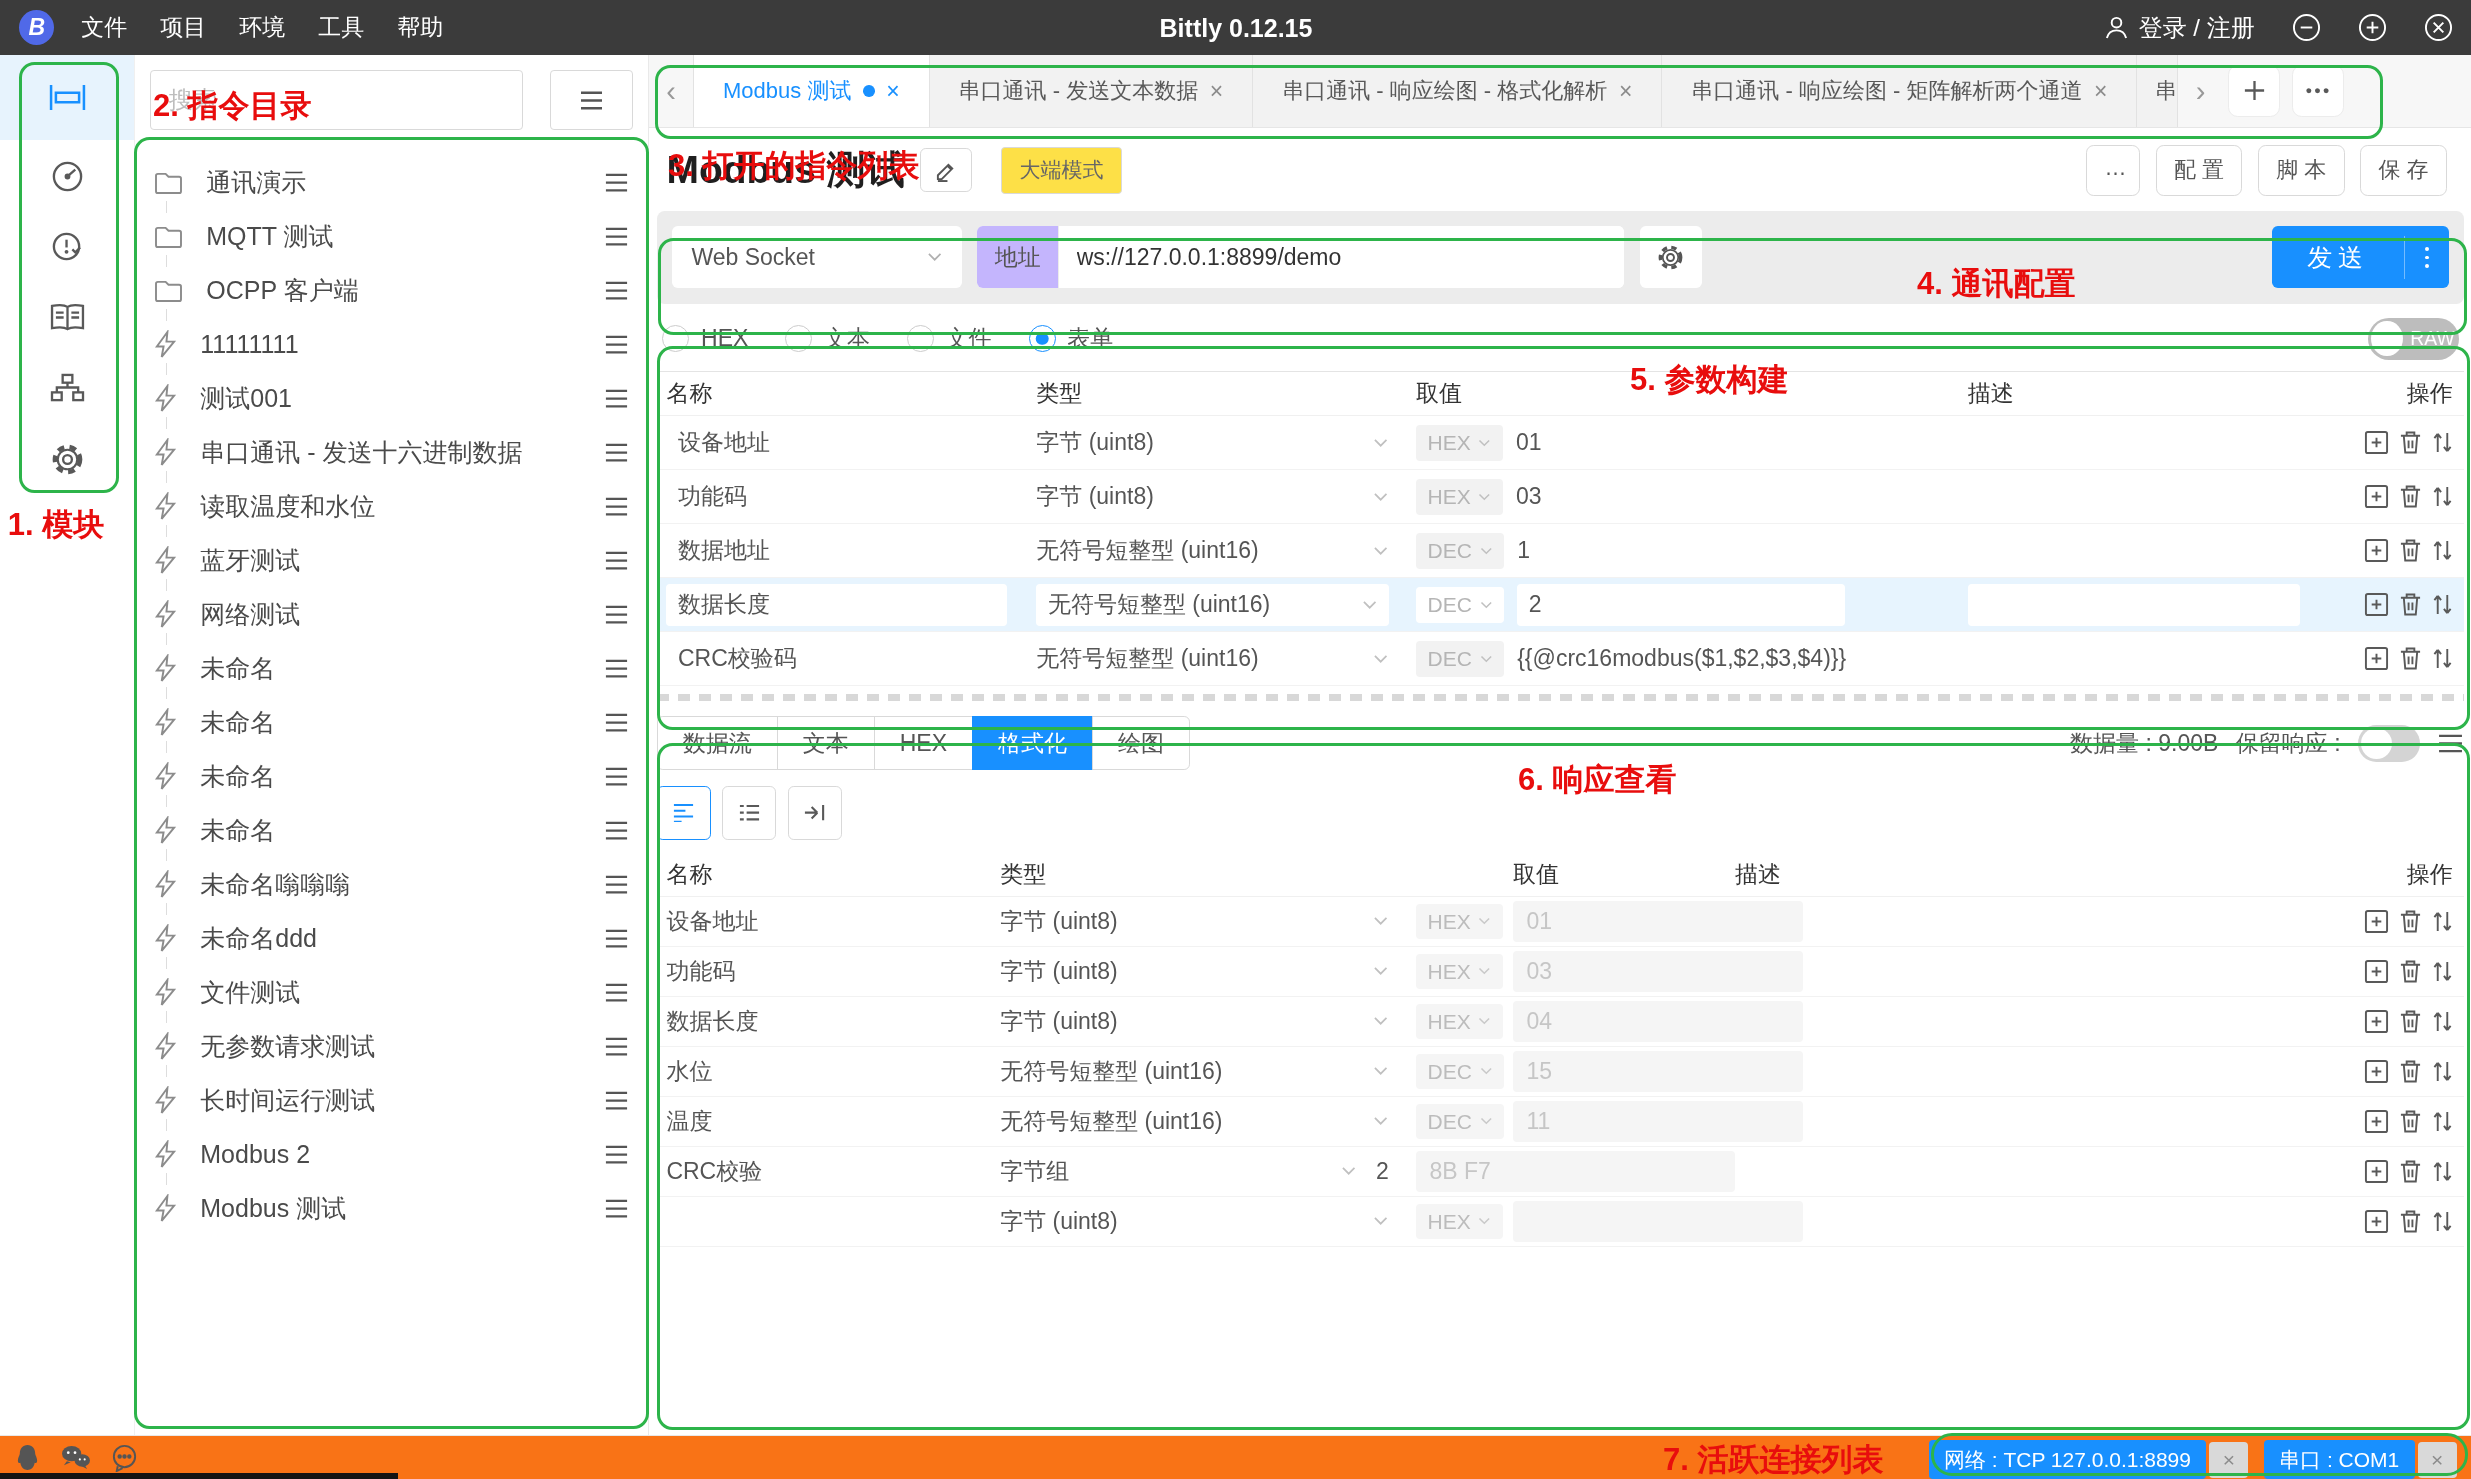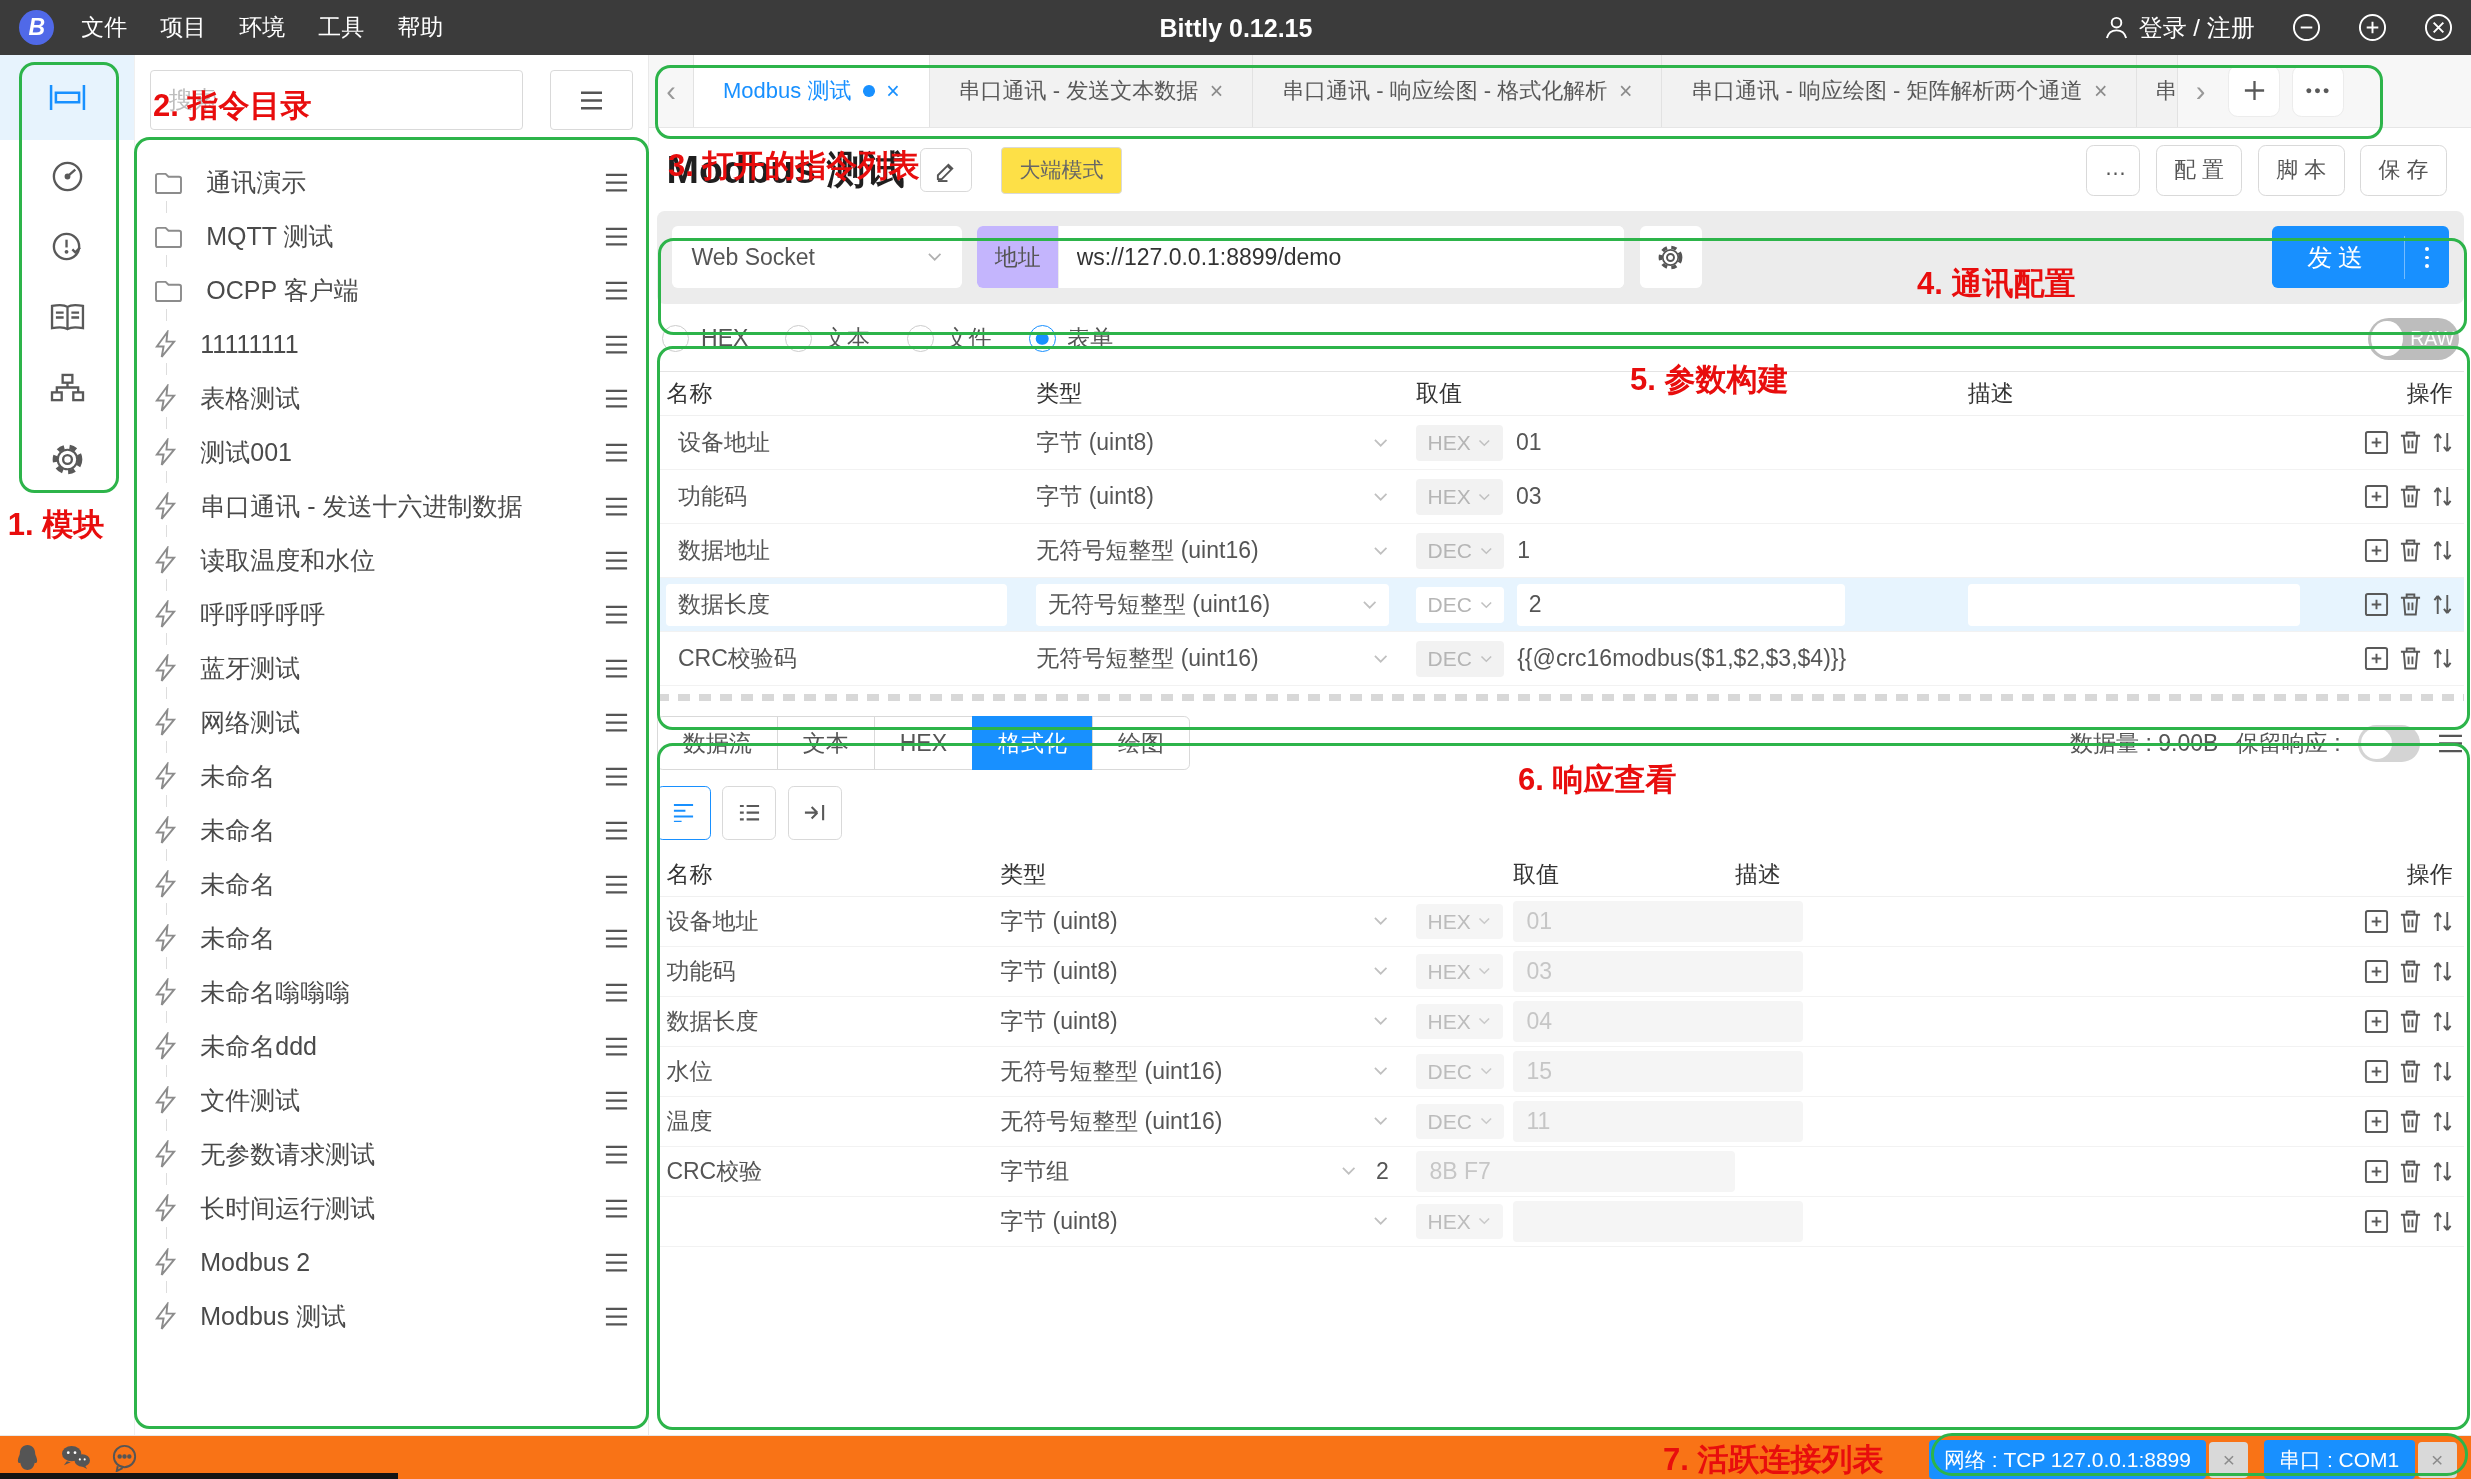--- a/index.html
+++ b/index.html
@@ -313,34 +313,20 @@
             </svg>
     </span>
   </div>
         <div class="dir-item">
 
     <span>
       <svg width="23" height="29" viewBox="0 0 24 30" fill="none" stroke="#8c8c8c" stroke-width="2">
               <path d="M14 2L3 17h7l-2 11 13-16h-8z"></path>
             </svg>
     </span>
-    <span class="lbl">表格测试</span>
-    <span class="row-menu">
-      <svg width="25" height="19.3" viewBox="0 0 26 20" stroke="#555" stroke-width="2.4">
-              <path d="M2 2h22M2 10h22M2 18h22"></path>
-            </svg>
-    </span>
-  </div>
-        <div class="dir-item">
-
-    <span>
-      <svg width="23" height="29" viewBox="0 0 24 30" fill="none" stroke="#8c8c8c" stroke-width="2">
-              <path d="M14 2L3 17h7l-2 11 13-16h-8z"></path>
-            </svg>
-    </span>
     <span class="lbl">测试001</span>
     <span class="row-menu">
       <svg width="25" height="19.3" viewBox="0 0 26 20" stroke="#555" stroke-width="2.4">
               <path d="M2 2h22M2 10h22M2 18h22"></path>
             </svg>
     </span>
   </div>
         <div class="dir-item">
 
     <span>
@@ -356,34 +342,20 @@
     </span>
   </div>
         <div class="dir-item">
 
     <span>
       <svg width="23" height="29" viewBox="0 0 24 30" fill="none" stroke="#8c8c8c" stroke-width="2">
               <path d="M14 2L3 17h7l-2 11 13-16h-8z"></path>
             </svg>
     </span>
     <span class="lbl">读取温度和水位</span>
-    <span class="row-menu">
-      <svg width="25" height="19.3" viewBox="0 0 26 20" stroke="#555" stroke-width="2.4">
-              <path d="M2 2h22M2 10h22M2 18h22"></path>
-            </svg>
-    </span>
-  </div>
-        <div class="dir-item">
-
-    <span>
-      <svg width="23" height="29" viewBox="0 0 24 30" fill="none" stroke="#8c8c8c" stroke-width="2">
-              <path d="M14 2L3 17h7l-2 11 13-16h-8z"></path>
-            </svg>
-    </span>
-    <span class="lbl">呼呼呼呼呼</span>
     <span class="row-menu">
       <svg width="25" height="19.3" viewBox="0 0 26 20" stroke="#555" stroke-width="2.4">
               <path d="M2 2h22M2 10h22M2 18h22"></path>
             </svg>
     </span>
   </div>
         <div class="dir-item">
 
     <span>
       <svg width="23" height="29" viewBox="0 0 24 30" fill="none" stroke="#8c8c8c" stroke-width="2">

